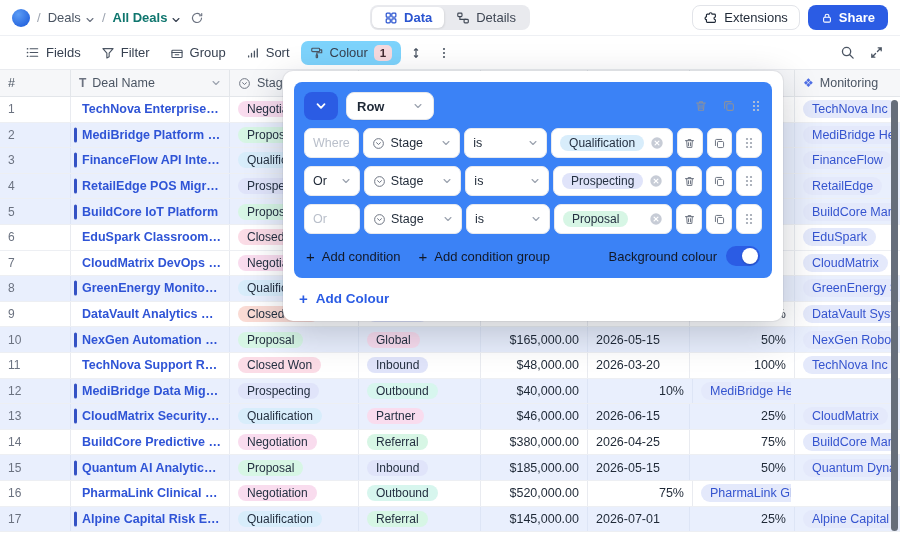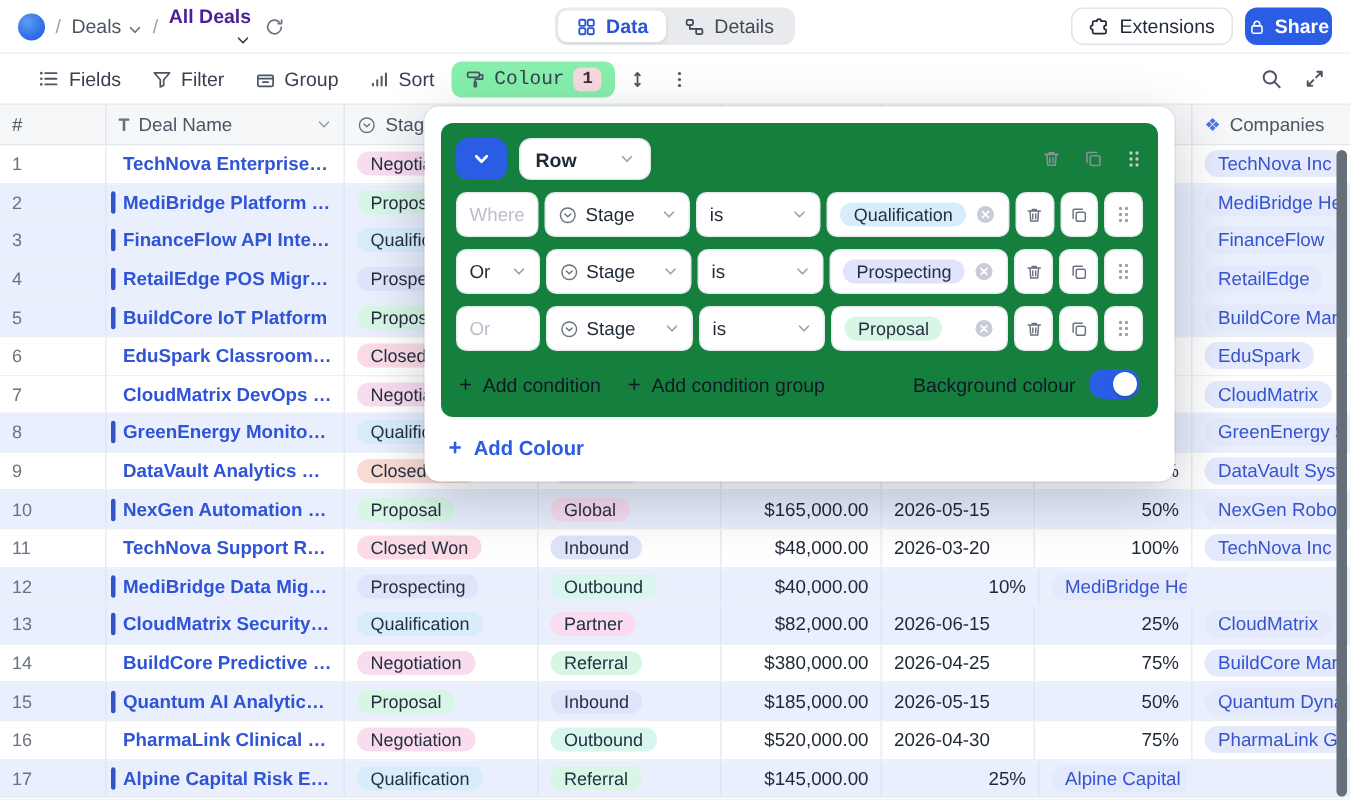--- a/index.html
+++ b/index.html
@@ -6,35 +6,35 @@
   html,body { background:#e8e8e8; }
   body { font-family:"Liberation Sans","DejaVu Sans",sans-serif; }
   .app { position:relative; width:900px; height:533px; background:#fff; overflow:hidden; }
 
   
   .topbar { height:36px; display:flex; align-items:center; padding:0 12px; border-bottom:1px solid #eef0f4; position:relative; }
   .tb-left { display:flex; align-items:center; gap:7px; font-size:13px; color:#4b5563; }
   .logo { width:18px; height:18px; border-radius:50%; background:radial-gradient(circle at 35% 30%, #5b9cf5, #2b6ae0 70%); }
   .crumb-sep { color:#9ca3af; font-size:13px; }
   .crumb { display:flex; align-items:flex-end; gap:4px; cursor:pointer; }
-  .crumb.current { color:#4c1d95; font-weight:700;flex-direction:column; }
+  .crumb.current { color:#0f766e; font-weight:700; }
   .icon { display:inline-flex; align-items:center; justify-content:center; color:inherit; }
   .refresh { color:#6b7280; margin-left:2px; }
   .segmented { position:absolute; left:50%; top:5px; transform:translateX(-50%); display:flex; background:#e9eaee; border-radius:8px; padding:2px; }
   .seg { display:flex; align-items:center; gap:6px; font-size:13px; padding:3px 12px; border-radius:6px; color:#3f4754; cursor:pointer; }
   .seg.active { background:#fff; color:#2a54d0; font-weight:600; box-shadow:0 1px 2px rgba(0,0,0,.08); }
   .tb-right { margin-left:auto; display:flex; align-items:center; gap:8px; }
   .btn-outline { display:flex; align-items:center; gap:6px; font-size:13px; color:#1f2937; background:#fff; border:1px solid #e2e4e9; border-radius:8px; padding:4px 11px; cursor:pointer; }
-  .btn-primary { display:flex; align-items:center; gap:6px; font-size:13px; color:#fff; background:#2b5ce4; border-radius:8px; padding:5px 2px; font-weight:600; cursor:pointer; }
+  .btn-primary { display:flex; align-items:center; gap:6px; font-size:13px; color:#fff; background:#2b5ce4; border-radius:8px; padding:5px 13px; font-weight:600; cursor:pointer; }
 
   
   .toolbar { height:34px; display:flex; align-items:center; gap:2px; padding:0 16px; border-bottom:1px solid #e9ebef; }
   .tool { display:flex; align-items:center; gap:6px; font-size:13px; color:#374151; padding:4px 9px; border-radius:7px; cursor:pointer; }
   .tool .icon { color:#4b5563; }
-  .tool.active { background:#86efac;font-family:Liberation Mono, monospace; }
+  .tool.active { background:#7dd3fc; }
   .badge { background:#f6d9de; color:#432a31; font-size:11.5px; padding:0 6px; border-radius:5px; line-height:16px; font-weight:600; }
   .tool.icon-only { padding:4px 6px; color:#4b5563; }
   .toolbar-right { margin-left:auto; display:flex; align-items:center; gap:14px; color:#4b5563; }
 
   
   .table { position:absolute; top:70px; left:0; right:0; bottom:0; }
   .thead { height:27px; display:flex; background:#f6f7f9; border-bottom:1px solid #e3e6ea; }
   .th { display:flex; align-items:center; gap:6px; padding:0 8px; border-right:1px solid #e3e6ea; color:#4b5563; font-size:12.5px; overflow:hidden; white-space:nowrap; }
   .th .chev-right { margin-left:auto; color:#9ca3af; }
   .t-icon { color:#6b7280; font-size:12px; font-weight:700; }
@@ -49,21 +49,21 @@
   .deal-text { color:#2f54d6; font-weight:600; overflow:hidden; text-overflow:ellipsis; }
   .td.right { justify-content:flex-end;text-align:right; }
   .chip { padding:1px 9px; border-radius:10px; font-size:12px; color:#243041; }
   .chip-link { background:#e4e9fb; color:#3554cf; padding:2px 9px; border-radius:9px; font-size:12.5px; font-weight:500; }
   .c0{width:71px}.c1{width:159px}.c2{width:129px}.c3{width:122px}.c4{width:107px}.c5{width:102px}.c6{width:105px}.c7{width:98px}
   .vscroll { position:absolute; right:2px; top:100px; bottom:2px; width:7px; border-radius:4px; background:#666e7a; z-index:8; }
 
   
   .popover { position:absolute; left:283px; top:71px; width:500px; background:#fff; border-radius:10px; padding:11px; z-index:6;
              box-shadow:0 12px 38px rgba(15,23,42,.22), 0 0 0 1px rgba(15,23,42,.05); }
-  .rule-card { background:#15803d; border-radius:8px; padding:10px; }
+  .rule-card { background:#3b82f6; border-radius:8px; padding:10px; }
   .rule-head { display:flex; align-items:center; gap:8px; }
   .chev-btn { width:34px; height:28px; border-radius:8px; background:#2b5ce4; color:#fff; display:flex; align-items:center; justify-content:center; cursor:pointer; }
   .row-select { height:28px; width:88px; background:#fff; border:1px solid #e4e7ec; border-radius:8px; display:flex; align-items:center; justify-content:space-between; padding:0 10px; font-size:13px; font-weight:600; color:#1f2937; cursor:pointer; box-shadow:0 1px 1px rgba(0,0,0,.03); }
   .head-icons { margin-left:auto; display:flex; align-items:center; gap:14px; color:#8a919e; }
   .head-icons .drag { color:#c6cbd3; }
   .cond { display:flex; align-items:center; gap:4px; margin-top:8px; height:30px; }
   .box { background:#fff; border:1px solid #e7e9ee; border-radius:7px; height:30px; display:flex; align-items:center; padding:0 8px; font-size:12.5px; color:#1f2937; }
   .box .chev { color:#9ca3af; }
   .b-conj { width:56px; justify-content:space-between; font-weight:500; }
   .b-conj.muted { color:#b9bfca; font-weight:400; }
@@ -271,21 +271,21 @@
           <span></span>
         </div>
       <div class="th c5">
           <span></span>
         </div>
       <div class="th c6">
           <span></span>
         </div>
       <div class="th c7" style="border-right:none">
         <span class="link-glyph">❖</span>
-        <span>Companies</span>
+        <span>Monitoring</span>
       </div>
     </div>
     <div class="tbody">
         <div class="tr">
           <div class="td num c0">1</div>
           <div class="td deal c1">
             <span class="deal-text">TechNova Enterprise Lice...</span>
           </div>
           <div class="td c2">
             <span class="chip" style="background:#f9dcee">Negotiation</span>
@@ -493,21 +493,21 @@
           <div class="td deal c1">
             <span class="rowbar"></span>
             <span class="deal-text">CloudMatrix Security Add...</span>
           </div>
           <div class="td c2">
             <span class="chip" style="background:#d8edfb">Qualification</span>
           </div>
           <div class="td c3">
             <span class="chip" style="background:#f9dcee">Partner</span>
           </div>
-          <div class="td right c4">$82,000.00</div>
+          <div class="td right c4">$46,000.00</div>
           <div class="td c5">2026-06-15</div>
           <div class="td right c6">25%</div>
           <div class="td c7" style="border-right:none">
             <span class="chip-link">CloudMatrix</span>
           </div>
         </div>
         <div class="tr">
           <div class="td num c0">14</div>
           <div class="td deal c1">
             <span class="deal-text">BuildCore Predictive Maint...</span>
@@ -549,39 +549,39 @@
           <div class="td deal c1">
             <span class="deal-text">PharmaLink Clinical Trials ...</span>
           </div>
           <div class="td c2">
             <span class="chip" style="background:#f9dcee">Negotiation</span>
           </div>
           <div class="td c3">
             <span class="chip" style="background:#d7f6ee">Outbound</span>
           </div>
           <div class="td right c4">$520,000.00</div>
-          <div class="td c5">2026-04-30</div>
           <div class="td right c6">75%</div>
           <div class="td c7" style="border-right:none">
             <span class="chip-link">PharmaLink Global</span>
           </div>
         </div>
         <div class="tr hl">
           <div class="td num c0">17</div>
           <div class="td deal c1">
             <span class="rowbar"></span>
             <span class="deal-text">Alpine Capital Risk Engine</span>
           </div>
           <div class="td c2">
             <span class="chip" style="background:#d8edfb">Qualification</span>
           </div>
           <div class="td c3">
             <span class="chip" style="background:#d7f6e5">Referral</span>
           </div>
           <div class="td right c4">$145,000.00</div>
+          <div class="td c5">2026-07-01</div>
           <div class="td right c6">25%</div>
           <div class="td c7" style="border-right:none">
             <span class="chip-link">Alpine Capital</span>
           </div>
         </div>
       </div>
   </div>
 
   <div class="vscroll"></div>
 

